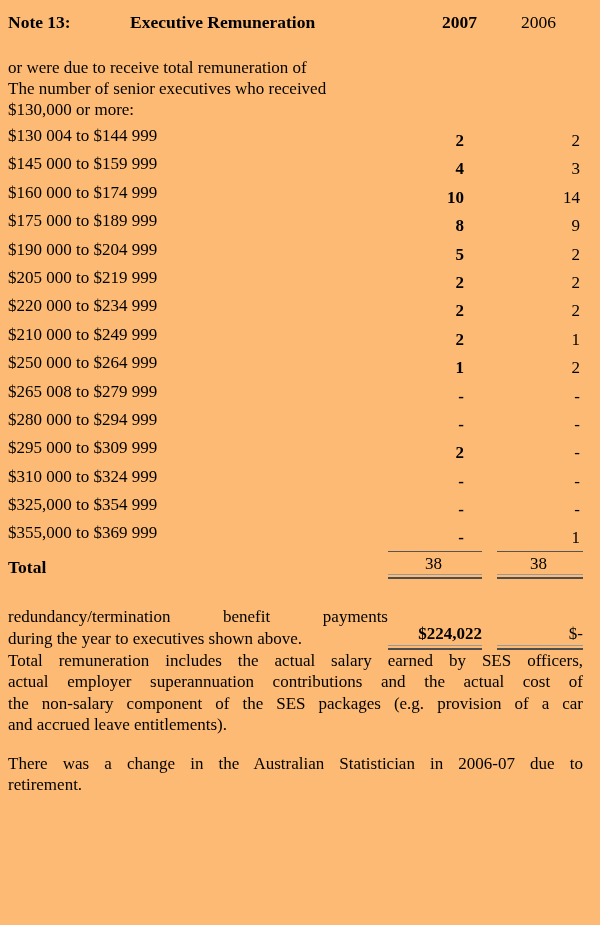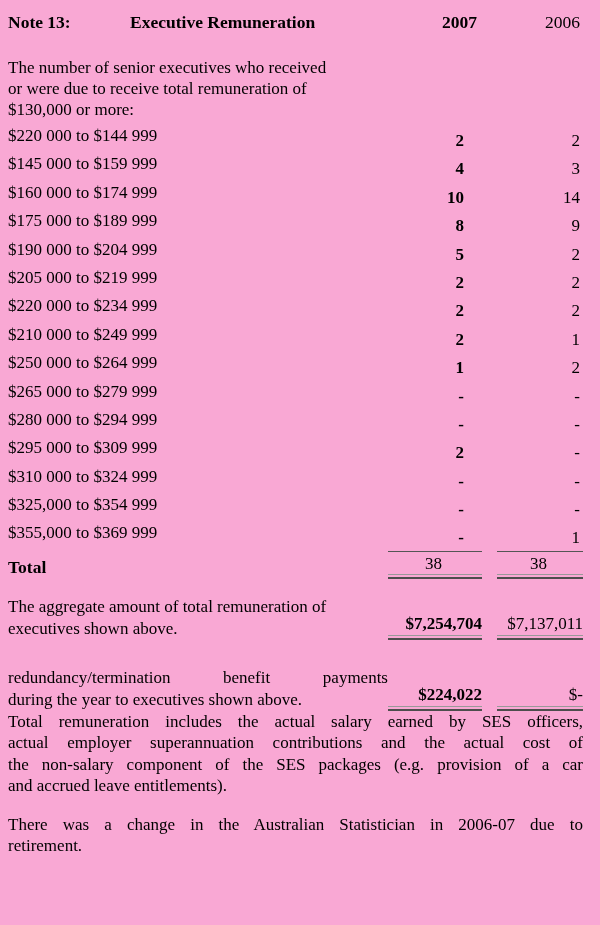--- a/index.html
+++ b/index.html
@@ -8,33 +8,33 @@
     background: #ffffff;
     color: #000000;
     font-family: "Liberation Serif", "DejaVu Serif", serif;
   }
   .page {
     position: relative;
     width: 600px;
     height: 925px;
     box-sizing: border-box;
     padding: 12px 17px 0 8px;
-    background: #f9a8d4;
+    background: #fdba74;
     overflow: hidden;
   }
   .row {
     display: grid;
     grid-template-columns: 380px 94px 15px 86px;
   }
   
   .header-row { font-size: 17.5px; font-weight: bold; height: 24px; }
   .hleft { display: flex; }
   .note-label { width: 122px; }
   .hdr-2007 { text-align: right; padding-right: 5px; }
-  .hdr-2006 { text-align: right; font-weight: normal; padding-right: 3px; }
+  .hdr-2006 { text-align: center; font-weight: normal; padding-right: 3px; }
   
   .intro { margin-top: 21px; font-size: 17px; line-height: 21px; width: 390px; }
   
   .bands { margin-top: 5px; }
   .band-row { height: 28.4px; }
   .band-range { font-size: 17px; padding-top: 1px; }
   .band-val { text-align: right; font-size: 17px; padding-top: 7px; line-height: 17px; }
   .v2007 { font-weight: bold; padding-right: 18px; }
   .v2006 { padding-right: 3px; }
   
@@ -67,28 +67,28 @@
     <div class="hleft">
       <span class="note-label">Note 13:</span>
       <span>Executive Remuneration</span>
     </div>
     <div class="hdr-2007">2007</div>
     <div></div>
     <div class="hdr-2006">2006</div>
   </div>
 
   <div class="intro">
+    <div>or were due to receive total remuneration of</div>
     <div>The number of senior executives who received</div>
-    <div>or were due to receive total remuneration of</div>
     <div>$130,000 or more:</div>
   </div>
 
   <div class="bands">
     <div class="row band-row">
-      <div class="band-range">$220 000 to $144 999</div>
+      <div class="band-range">$130 004 to $144 999</div>
       <div class="band-val v2007">2</div>
       <div></div>
       <div class="band-val v2006">2</div>
     </div>
     <div class="row band-row">
       <div class="band-range">$145 000 to $159 999</div>
       <div class="band-val v2007">4</div>
       <div></div>
       <div class="band-val v2006">3</div>
     </div>
@@ -128,21 +128,21 @@
       <div></div>
       <div class="band-val v2006">1</div>
     </div>
     <div class="row band-row">
       <div class="band-range">$250 000 to $264 999</div>
       <div class="band-val v2007">1</div>
       <div></div>
       <div class="band-val v2006">2</div>
     </div>
     <div class="row band-row">
-      <div class="band-range">$265 000 to $279 999</div>
+      <div class="band-range">$265 008 to $279 999</div>
       <div class="band-val v2007">-</div>
       <div></div>
       <div class="band-val v2006">-</div>
     </div>
     <div class="row band-row">
       <div class="band-range">$280 000 to $294 999</div>
       <div class="band-val v2007">-</div>
       <div></div>
       <div class="band-val v2006">-</div>
     </div>
@@ -178,35 +178,20 @@
       <div class="tval">38</div>
       <div class="dbl"></div>
     </div>
     <div></div>
     <div class="tcell">
       <div class="tval">38</div>
       <div class="dbl"></div>
     </div>
   </div>
 
-  <div class="row agg-row">
-    <div class="agg-text">
-      <div>The aggregate amount of total remuneration of</div>
-      <div>executives shown above.</div>
-    </div>
-    <div class="acell">
-      <div class="aval b">$7,254,704</div>
-      <div class="dbl"></div>
-    </div>
-    <div></div>
-    <div class="acell">
-      <div class="aval">$7,137,011</div>
-      <div class="dbl"></div>
-    </div>
-  </div>
 
   <div class="row sep-row">
     <div class="agg-text">
       <div class="jline">redundancy/termination benefit payments</div>
       <div>during the year to executives shown above.</div>
     </div>
     <div class="acell">
       <div class="aval b">$224,022</div>
       <div class="dbl"></div>
     </div>

